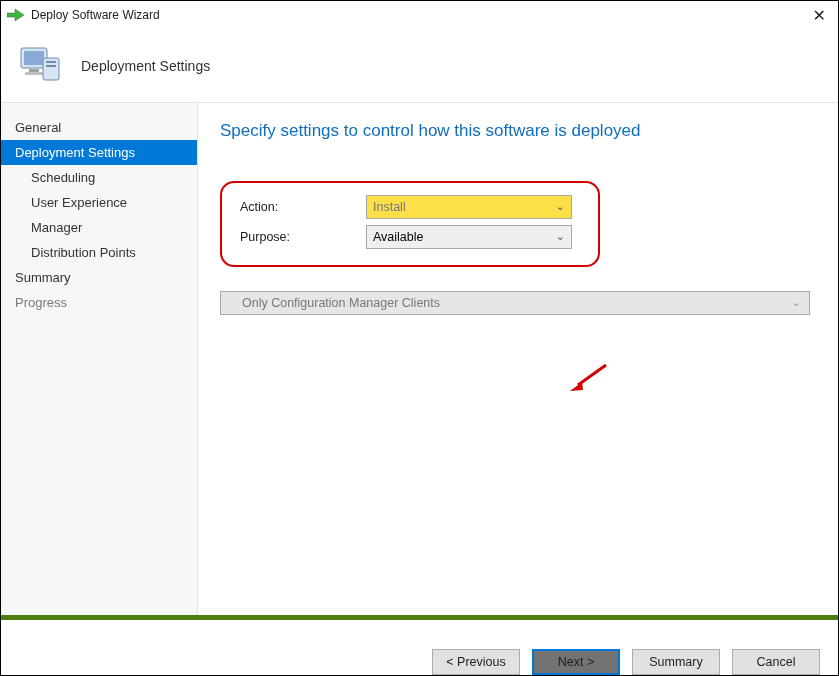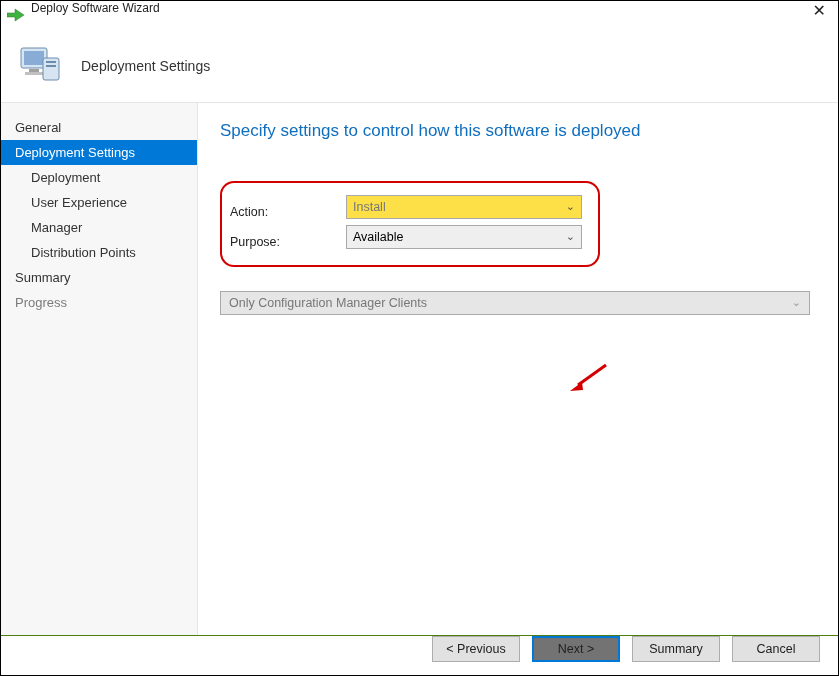--- a/index.html
+++ b/index.html
@@ -1,45 +1,45 @@
 <!DOCTYPE html>
 <html><head>
 <meta charset="utf-8">
 <style>
   * { box-sizing: border-box; font-family: "Segoe UI", Tahoma, sans-serif; }
   body { margin:0; padding:0; background:#fff; }
   .window { width:839px; height:676px; border:1px solid #000; position:relative; background:#fff; display:flex; flex-direction:column; }
-  .titlebar { height:28px; display:flex; padding:0 6px; font-size:12px; color:#222; }
+  .titlebar { height:28px; display:flex; align-items:center; padding:0 6px; font-size:12px; color:#222; }
   .titlebar .arrow-icon { margin-right:6px; display:flex; align-items:center; }
   .titlebar .close { margin-left:auto; font-size:16px; font-weight:300; padding:0 6px; cursor:default; }
   .header-strip { height:74px; display:flex; align-items:center; padding:0 18px; border-bottom:1px solid #e5e5e5; }
   .header-strip .computer-icon { margin-right:18px; }
   .header-strip .title { font-size:14px; color:#333; }
   .body { flex:1; display:flex; min-height:0; }
   .sidebar { width:218px; background:#f7f7f7; border-right:1px solid #e5e5e5; padding-top:12px; }
   .side-item { font-size:13px; padding:5px 14px; color:#333; cursor:default; white-space:nowrap; }
   .side-item.sub { padding-left:30px; }
   .side-item.active { background:#0078d7; color:#fff; }
   .side-item.dim { color:#7a7a7a; }
   .main { flex:1; padding:18px 28px 0 22px; position:relative; }
   .page-heading { color:#106ebe; font-size:17px; margin-bottom:40px; }
   .highlight-box { border:2px solid #d40000; border-radius:14px; padding:6px 14px 10px 6px; margin:0 0 24px 0; width:380px; }
-  .field-row { display:flex; align-items:flex-end; margin:6px 2px; }
+  .field-row { display:flex; align-items:center; margin:6px 12px;gap:10px; }
   .field-label { width:116px; font-size:12.5px; color:#222; }
   .select { flex:1; height:24px; border:1px solid #a9a9a9; background:#e6e6e6; font-size:12.5px; padding:0 6px; display:flex; align-items:center; position:relative; }
   .select.enabled { background:#efefef; }
   .select.disabled { color:#777; background:#fde047; }
   .select .chev { position:absolute; right:6px; top:4px; font-size:11px; color:#555; }
   .info-text { font-size:12.5px; color:#222; line-height:1.35; margin: 0 0 18px 0; }
   .info-text.small-heading { margin-bottom:6px; }
   .wide-select-wrap { position:relative; }
-  .wide-select { height:24px; border:1px solid #a9a9a9; background:#e6e6e6; color:#777; font-size:12.5px; padding:0 8px; display:flex; align-items:center; position:relative; width:590px;}
+  .wide-select { height:24px; border:1px solid #a9a9a9; background:#e6e6e6; color:#777; font-size:12.5px; padding:0 21px; display:flex; align-items:center; position:relative; width:590px;}
   .wide-select .chev { position:absolute; right:8px; top:4px; font-size:11px; color:#999; }
   .arrow-annot { position:absolute; left:370px; top:260px; pointer-events:none; }
-  .footer { height:40px; border-top:1px solid #4d7c0f; display:flex; align-items:flex-start; justify-content:flex-end; padding:0 18px; gap:12px; background:#fff; }
+  .footer { height:60px; border-top:5px solid #4d7c0f; display:flex; align-items:flex-end; justify-content:flex-end; padding:0 18px; gap:12px; background:#fff; }
   .btn { min-width:88px; height:26px; border:1px solid #adadad; background:#e1e1e1; font-size:12.5px; color:#222; display:flex; align-items:center; justify-content:center; cursor:default; }
   .btn.primary { border:2px solid #0078d7; background:#737373; }
 </style>
 </head>
 <body>
 
 <div class="window">
 
   <div class="titlebar">
     <span class="arrow-icon">
@@ -63,21 +63,21 @@
         <rect x="27" y="21" width="10" height="2" fill="#6b8cad"></rect>
       </svg>
     </span>
     <span class="title">Deployment Settings</span>
   </div>
 
   <div class="body">
     <div class="sidebar">
       <div class="side-item">General</div>
       <div class="side-item active">Deployment Settings</div>
-      <div class="side-item sub">Deployment</div>
+      <div class="side-item sub">Scheduling</div>
       <div class="side-item sub">User Experience</div>
       <div class="side-item sub">Manager</div>
       <div class="side-item sub">Distribution Points</div>
       <div class="side-item">Summary</div>
       <div class="side-item dim">Progress</div>
     </div>
 
     <div class="main">
       <div class="page-heading">Specify settings to control how this software is deployed</div>
 

